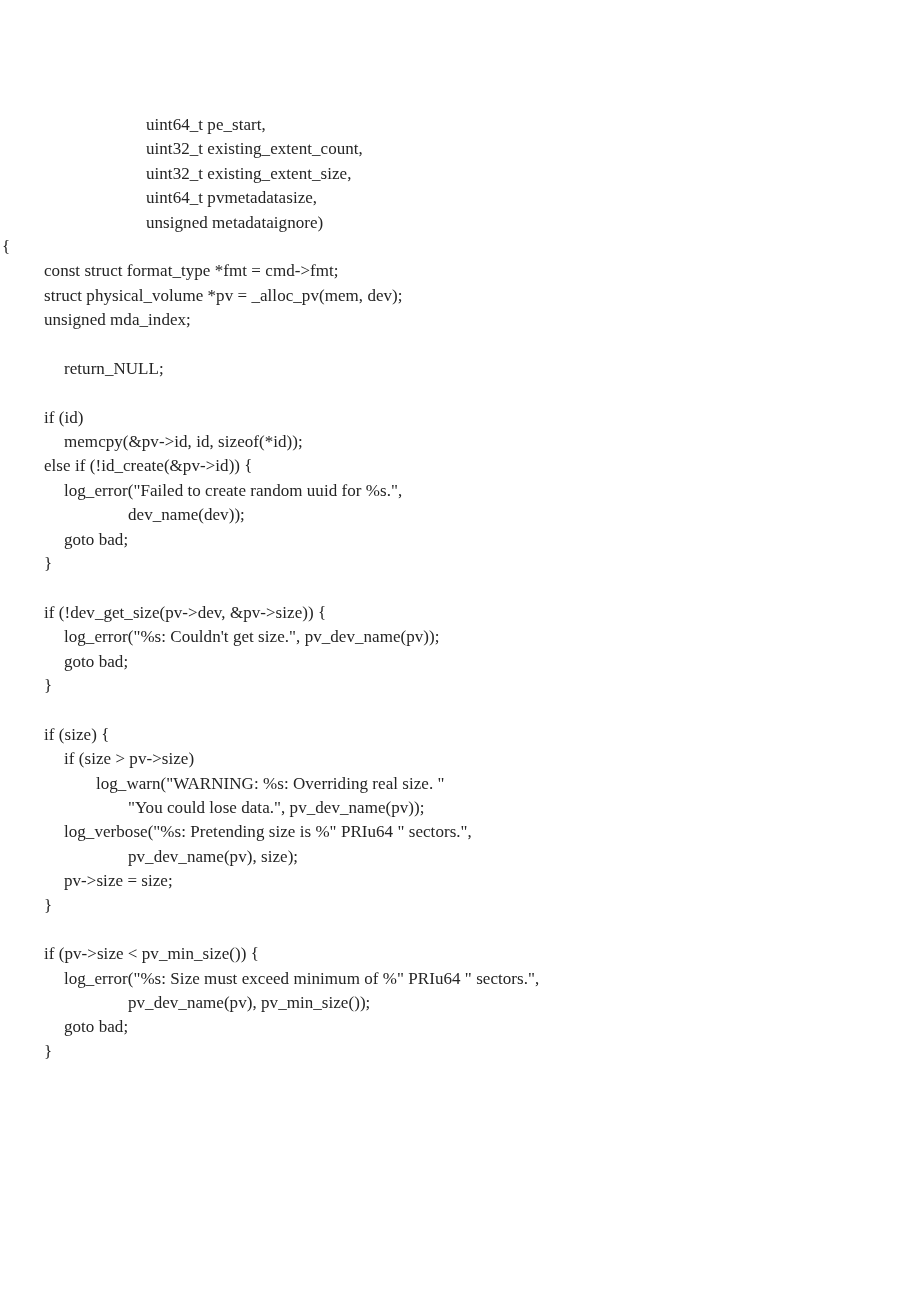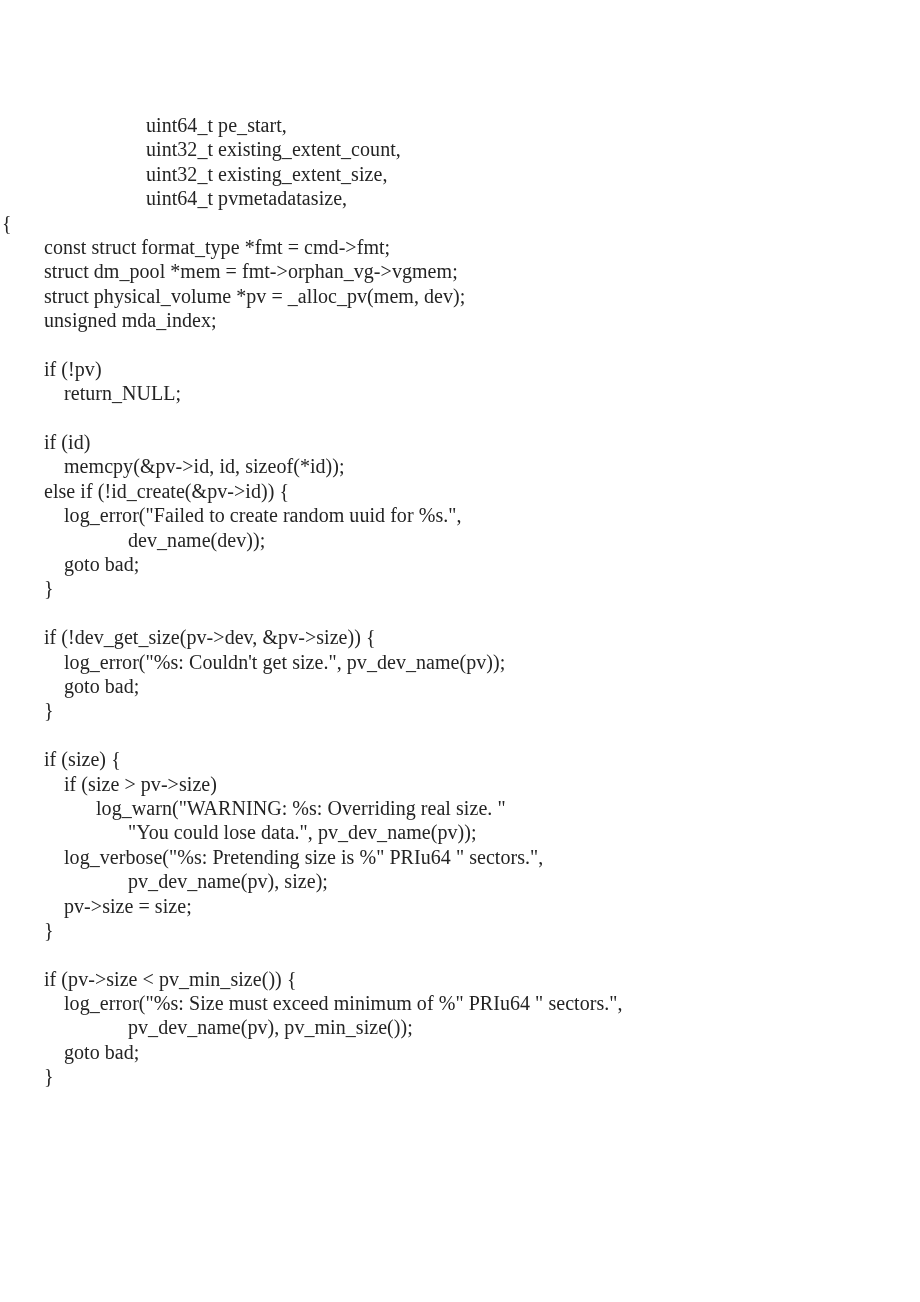--- a/index.html
+++ b/index.html
@@ -29,21 +29,21 @@
     position: relative;
     margin: 0;
     padding: 0;
     list-style: none;
   }
 
   .code-line {
     display: block;
     height: 24.4px;
     line-height: 24.4px;
-    font-size: 20px;
+    font-size: 17px;
     font-family: "Liberation Serif", "DejaVu Serif", serif;
     color: #242424;
     white-space: pre;
     letter-spacing: 0.05px;
     margin: 0;
     padding: 0;
   }
 
   
   .ind-0  { padding-left: 2px;   }
@@ -62,27 +62,26 @@
 </style>
 </head>
 <body>
 
 <div id="page">
   <div id="code-listing">
       <div class="code-line ind-p">uint64_t pe_start,</div>
       <div class="code-line ind-p">uint32_t existing_extent_count,</div>
       <div class="code-line ind-p">uint32_t existing_extent_size,</div>
       <div class="code-line ind-p">uint64_t pvmetadatasize,</div>
+      <div class="code-line ind-p">unsigned metadataignore)</div>
       <div class="code-line ind-0">{</div>
       <div class="code-line ind-1">const struct format_type *fmt = cmd-&gt;fmt;</div>
-      <div class="code-line ind-1">struct dm_pool *mem = fmt-&gt;orphan_vg-&gt;vgmem;</div>
       <div class="code-line ind-1">struct physical_volume *pv = _alloc_pv(mem, dev);</div>
       <div class="code-line ind-1">unsigned mda_index;</div>
       <div class="code-line ind-1 blank-line"></div>
-      <div class="code-line ind-1">if (!pv)</div>
       <div class="code-line ind-2">return_NULL;</div>
       <div class="code-line ind-1 blank-line"></div>
       <div class="code-line ind-1">if (id)</div>
       <div class="code-line ind-2">memcpy(&amp;pv-&gt;id, id, sizeof(*id));</div>
       <div class="code-line ind-1">else if (!id_create(&amp;pv-&gt;id)) {</div>
       <div class="code-line ind-2">log_error("Failed to create random uuid for %s.",</div>
       <div class="code-line ind-4">dev_name(dev));</div>
       <div class="code-line ind-2">goto bad;</div>
       <div class="code-line ind-1">}</div>
       <div class="code-line ind-1 blank-line"></div>

